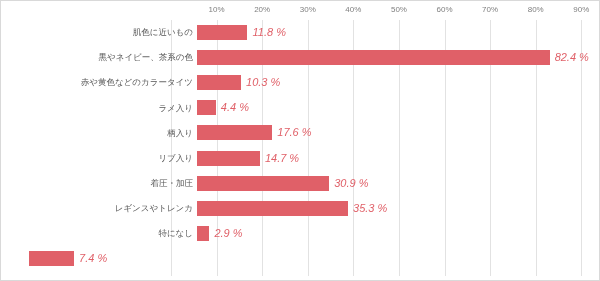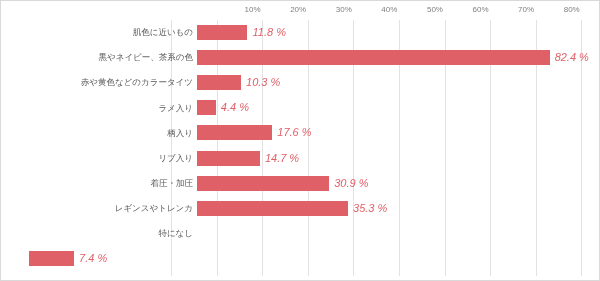--- a/index.html
+++ b/index.html
@@ -40,21 +40,20 @@
     height: 19px;
   }
   .tick-label {
     position: absolute;
     top: 4px;
     transform: translateX(-50%);
     font-size: 8px;
     color: #808080;
     white-space: nowrap;
     letter-spacing: 0px;
-    margin-left: 36px;
   }
 
   .gridlines {
     position: absolute;
     left: 170px;
     right: 4px;
     top: 19px;
     bottom: 4px;
   }
   .gridline {
@@ -204,20 +203,24 @@
         </div>
         <div class="row">
           <div class="row-label">レギンスやトレンカ</div>
           <div class="row-bar-zone">
             <div class="bar" style="width: 37.957%; background: rgb(224, 96, 104);"></div>
             <span class="bar-value" style="color: rgb(224, 96, 104);">35.3 %</span>
           </div>
         </div>
         <div class="row">
           <div class="row-label">特になし</div>
+          <div class="row-bar-zone">
+            <div class="bar" style="width: 3.11828%; background: rgb(224, 96, 104);"></div>
+            <span class="bar-value" style="color: rgb(224, 96, 104);">2.9 %</span>
+          </div>
         </div>
         <div class="row">
           <div class="row-bar-zone">
             <div class="bar" style="width: 7.95699%; background: rgb(224, 96, 104);"></div>
             <span class="bar-value" style="color: rgb(224, 96, 104);">7.4 %</span>
           </div>
         </div>
       </div>
 
   </div>

